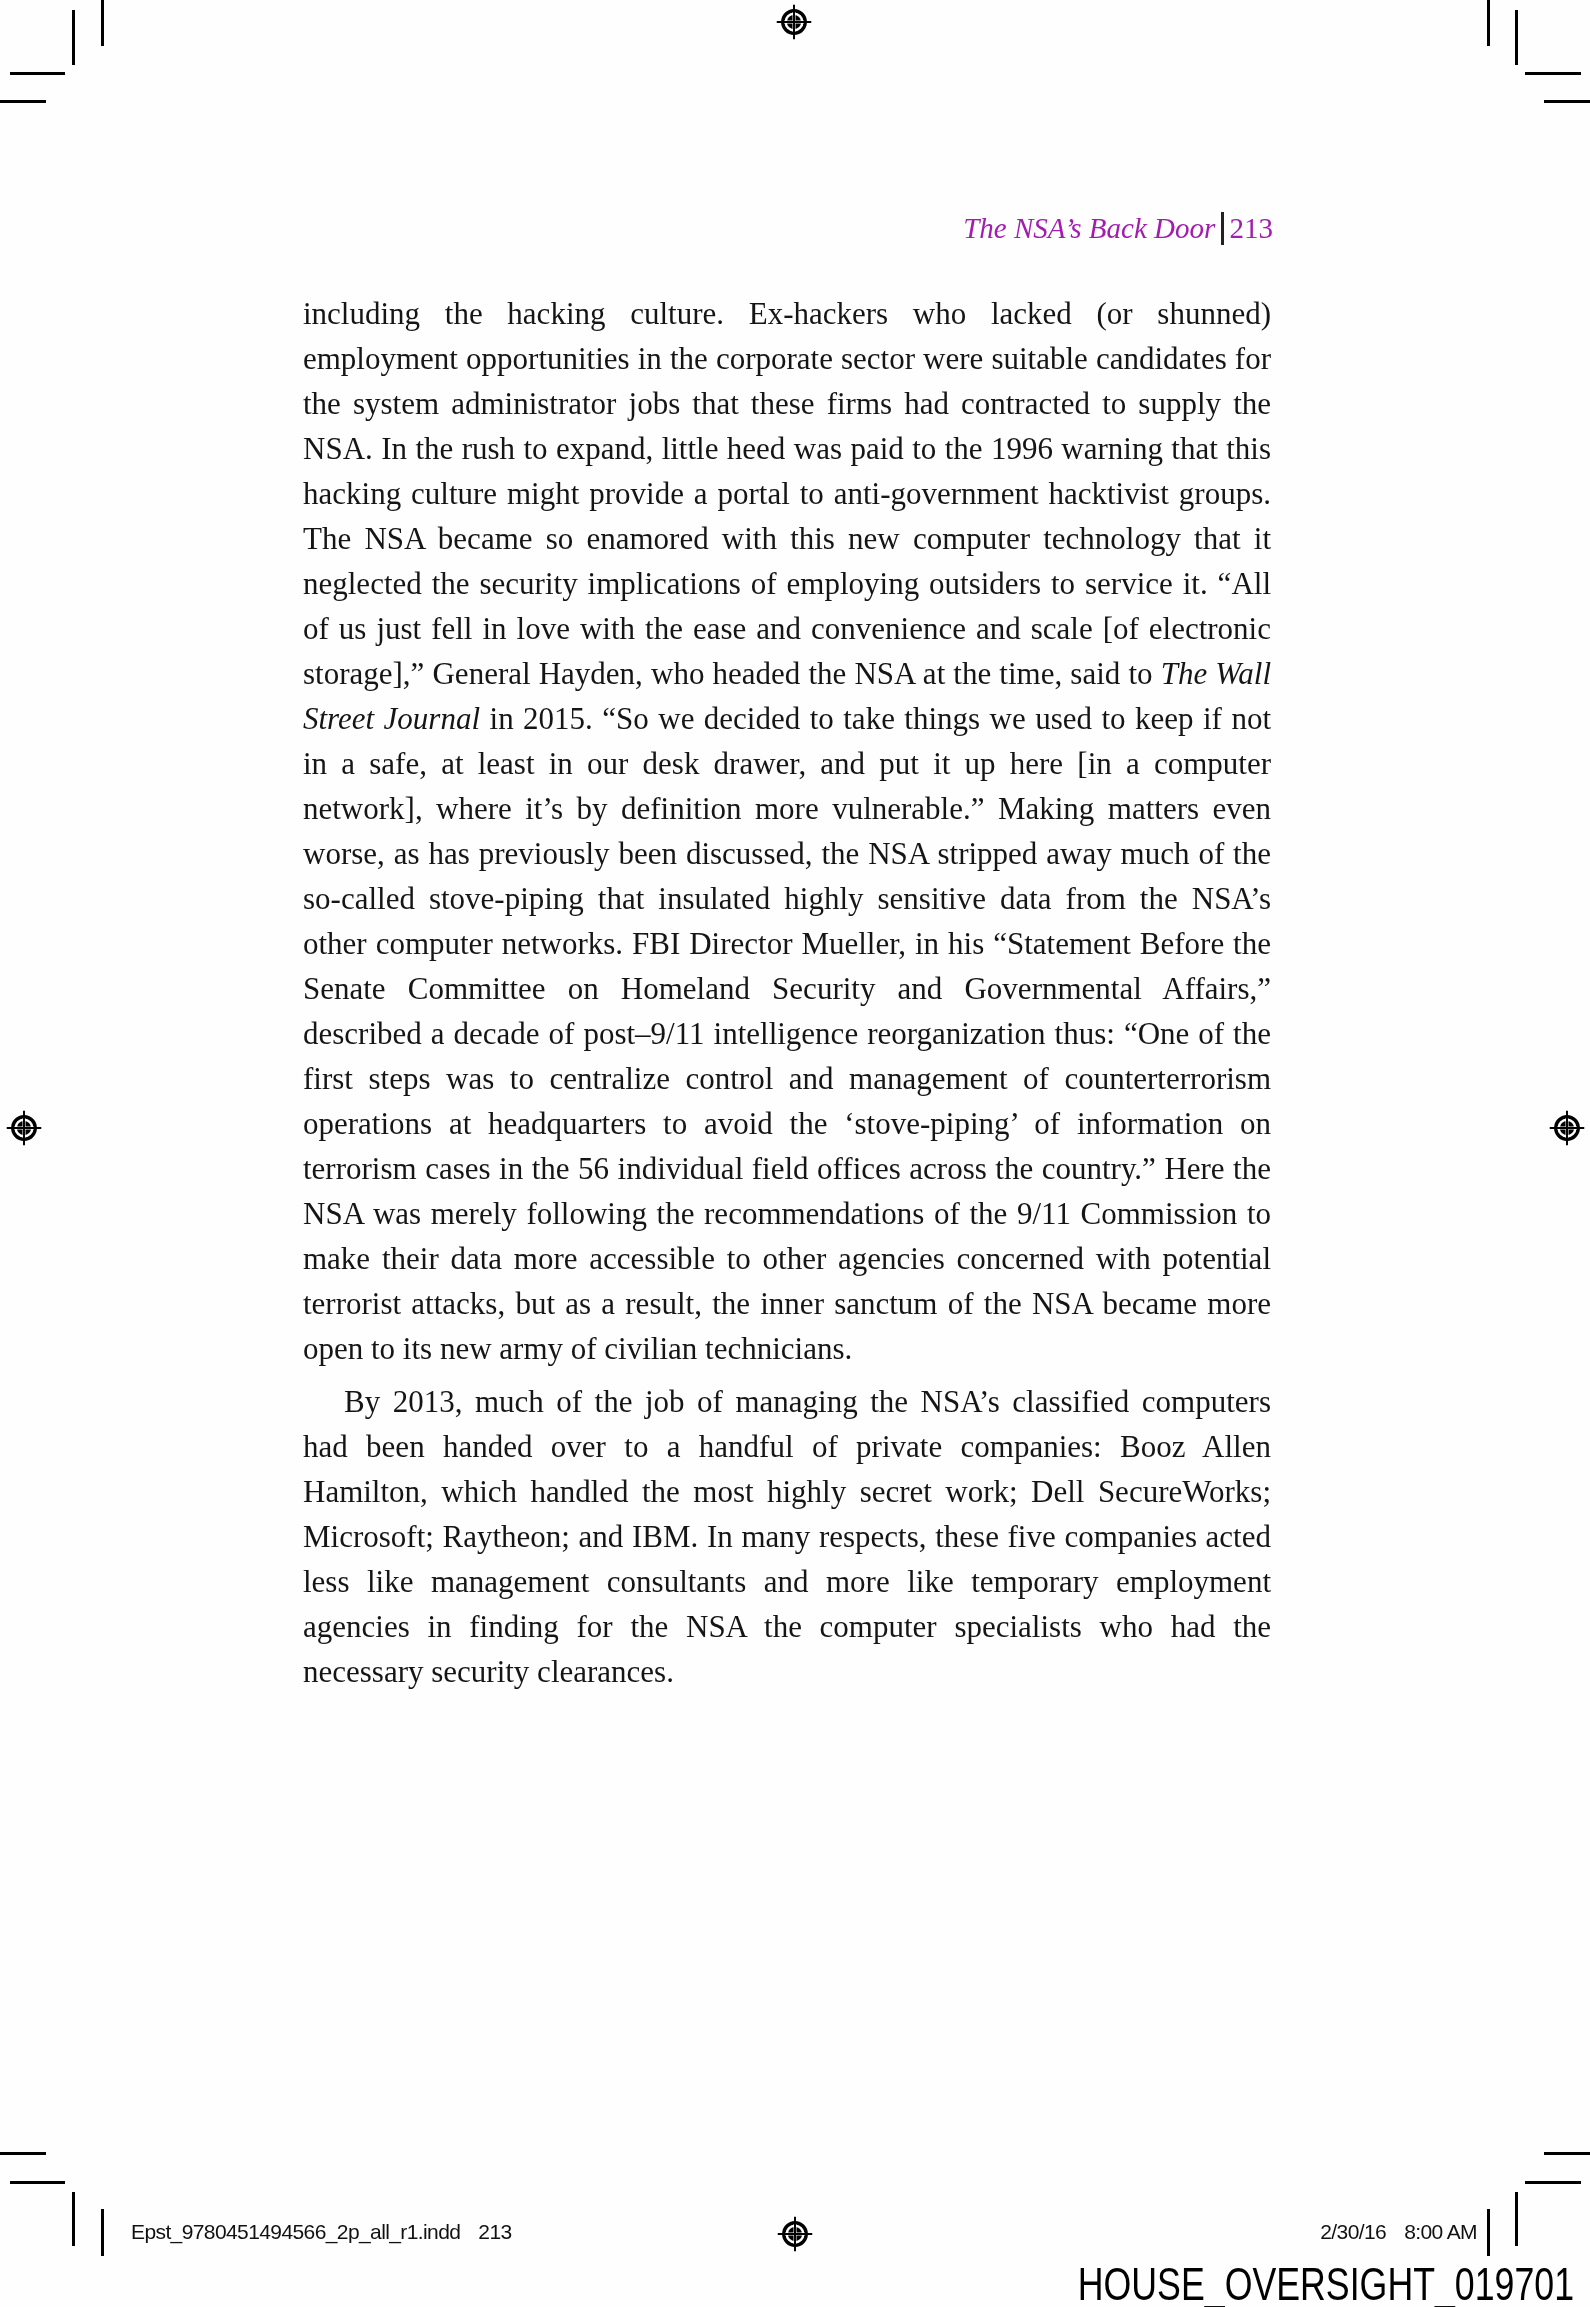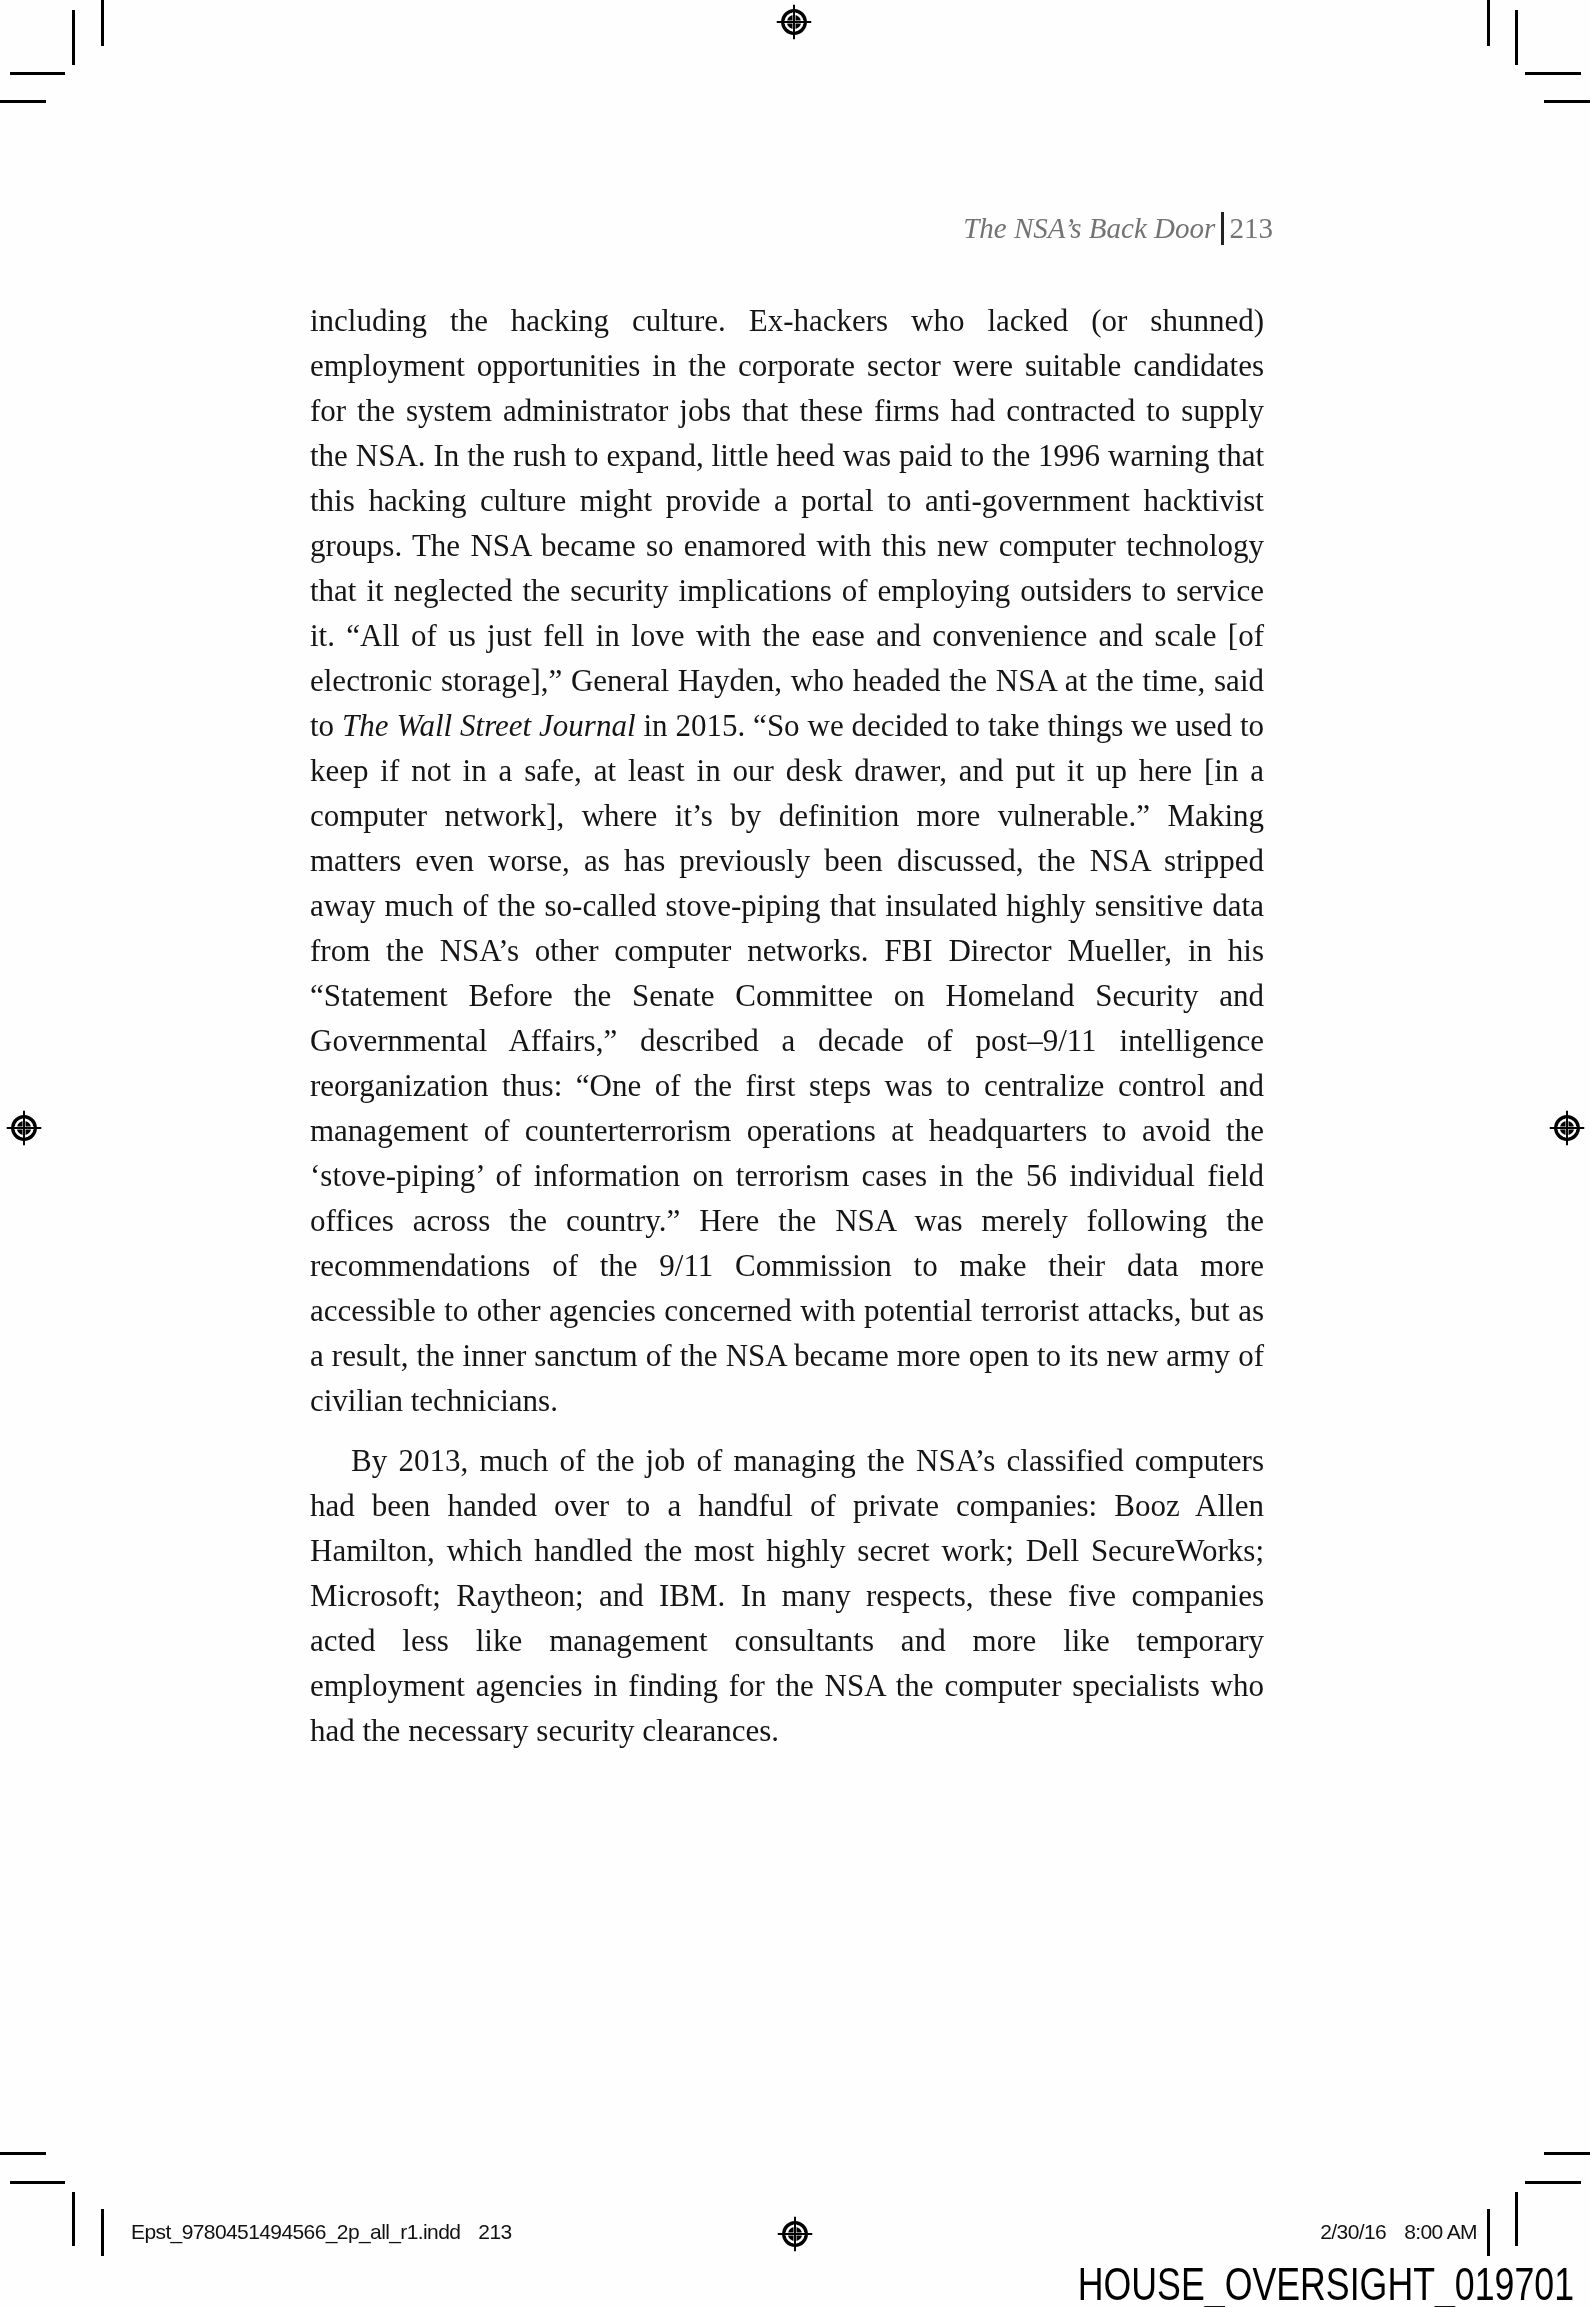--- a/index.html
+++ b/index.html
@@ -23,40 +23,40 @@
   
   .running-head {
     position: absolute;
     top: 212px;
     right: 317px;
     display: flex;
     align-items: center;
     gap: 6px;
     font-size: 29px;
     line-height: 33px;
-    color: #737373;
+    color: #a21caf;
     white-space: nowrap;
   }
   .running-head .title { font-style: italic; }
   .running-head .rule {
     width: 2.2px; height: 33px; background: #222;
   }
 
   
   .body-text {
     position: absolute;
     left: 295px;
     top: 283px;
     width: 984px;
     font-size: 31px;
     line-height: 45px;
     text-align: justify;
     color: #151515;
   }
-  .body-text p { margin: 15px; }
+  .body-text p { margin: 8px; }
   .body-text p.indent { text-indent: 41px; }
   .body-text em { font-style: italic; }
 
   
   .slug-left, .slug-right {
     position: absolute;
     top: 2220px;
     font-family: "Liberation Sans", "DejaVu Sans", sans-serif;
     font-size: 21px;
     letter-spacing: -0.6px;

